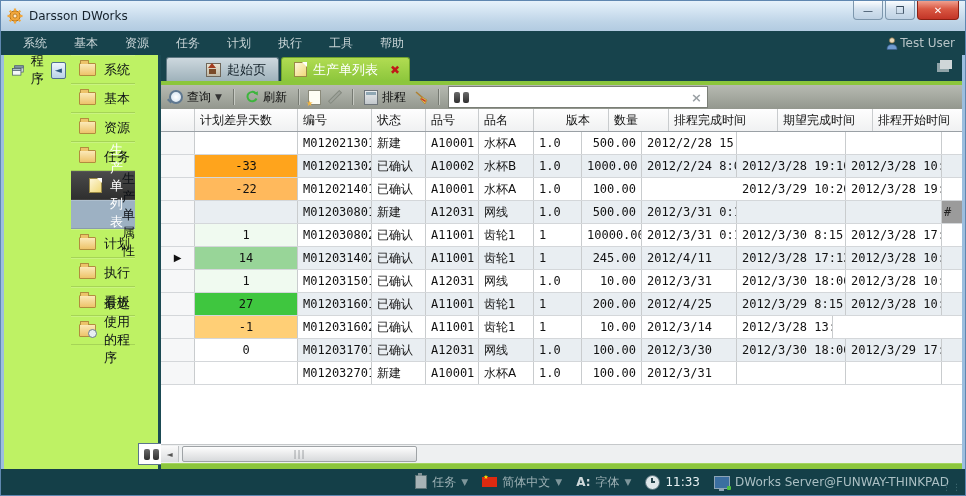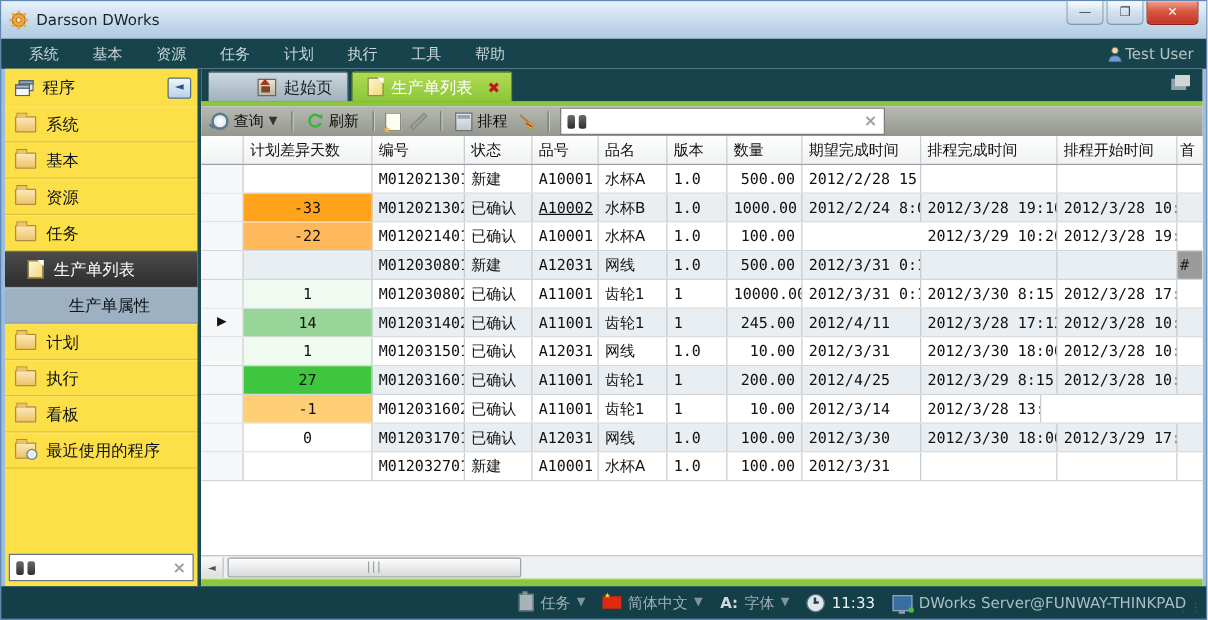--- a/index.html
+++ b/index.html
@@ -13,21 +13,21 @@
   .win-btn{width:30px;height:19px;border:1px solid #7d97ad;border-top:none;border-radius:0 0 4px 4px;background:linear-gradient(#fbfdff,#d4e2ef 45%,#bfd2e4);display:flex;align-items:center;justify-content:center;font-size:10px;color:#33475a;box-sizing:border-box;}
   .win-btn.close{width:42px;background:linear-gradient(#f0a08e,#d95742 45%,#c23527);border-color:#8c2013;color:#fff;font-weight:bold;}
 
   
   .menubar{height:24px;background:#17434c;display:flex;align-items:center;padding:0 10px 0 22px;box-sizing:border-box;flex:0 0 auto;}
   .menu-item{color:#c9d5d7;margin-right:27px;cursor:default;}
   .menu-user{margin-left:auto;display:flex;align-items:center;gap:2px;color:#b6c3c6;}
 
   
   .frame{flex:1 1 auto;display:flex;margin:0 3px;min-height:0;}
-  .sidebar{width:157px;background:#fde047;display:flex;flex-direction:column;box-sizing:border-box;border-right:3px solid #1b4a53;}
+  .sidebar{width:157px;background:#bef264;display:flex;box-sizing:border-box;border-right:3px solid #1b4a53;}
   .side-head{height:30px;display:flex;align-items:center;padding:0 5px 0 8px;color:#101418;}
   .side-head-label{margin-left:7px;font-size:13px;}
   .collapse-btn{margin-left:auto;width:17px;height:15px;background:linear-gradient(#eef5fb,#b9d2e8);border:1px solid #51708e;border-radius:2px;font-size:9px;color:#2a567e;display:flex;align-items:center;justify-content:center;}
   .side-item{height:27px;display:flex;align-items:center;padding-left:8px;color:#0d1116;font-size:13px;border-top:1px solid rgba(255,255,255,.18);border-bottom:1px solid rgba(0,0,0,.12);cursor:default;}
   .side-item .lbl{margin-left:8px;}
   .side-item.selected{background:linear-gradient(#4a4a4a,#2f2f2f);color:#fff;padding-left:18px;}
   .side-item.sub{background:#9db1c3;padding-left:43px;}
   .side-search{margin:4px 3px 4px 3px;height:20px;background:#fff;border:1px solid #5c748c;display:flex;align-items:center;padding:0 5px;margin-top:auto;}
   .side-search input{flex:1;border:none;outline:none;height:16px;font-size:12px;min-width:0;background:transparent;}
 
@@ -273,24 +273,24 @@
       </div>
 
       <div class="gridwrap">
         <div class="grid-head" id="grid-head">
             <div class="hcell" style="width: 34px;"></div>
             <div class="hcell" style="width: 103px;">计划差异天数</div>
             <div class="hcell" style="width: 74px;">编号</div>
             <div class="hcell" style="width: 54px;">状态</div>
             <div class="hcell" style="width: 53px;">品号</div>
             <div class="hcell" style="width: 55px;">品名</div>
-            <div class="hcell" style="width: 48px;">版本</div>
+            <div class="hcell" style="width: 48px; margin-left: 27px;">版本</div>
             <div class="hcell" style="width: 60px;">数量</div>
+            <div class="hcell" style="width: 109px;">排程完成时间</div>
             <div class="hcell" style="width: 95px;">期望完成时间</div>
-            <div class="hcell" style="width: 109px;">排程完成时间</div>
             <div class="hcell" style="width: 96px;">排程开始时间</div>
             <div class="hcell extra-flex">首</div>
           </div>
         <div id="grid-body">
             <div class="grid-row">
               <div class="cell sel-cell" style="width: 34px;"></div>
               <div class="cell mono c-center" style="width: 103px;"></div>
               <div class="cell mono" style="width: 74px;">M012021301</div>
               <div class="cell" style="width: 54px;">新建</div>
               <div class="cell mono" style="width: 53px;">A10001</div>
@@ -300,21 +300,21 @@
               <div class="cell mono" style="width: 95px;">2012/2/28 15:00</div>
               <div class="cell mono" style="width: 109px;"></div>
               <div class="cell mono" style="width: 96px;"></div>
               <div class="cell mono extra-flex"></div>
             </div>
             <div class="grid-row stripe">
               <div class="cell sel-cell" style="width: 34px;"></div>
               <div class="cell mono c-center" style="width: 103px; background: rgb(255, 164, 28);">-33</div>
               <div class="cell mono" style="width: 74px;">M012021302</div>
               <div class="cell" style="width: 54px;">已确认</div>
-              <div class="cell mono" style="width: 53px; text-decoration: underline;">A10002</div>
+              <div class="cell mono" style="width: 53px;">A10002</div>
               <div class="cell" style="width: 55px;">水杯B</div>
               <div class="cell mono" style="width: 48px;">1.0</div>
               <div class="cell mono c-right" style="width: 60px;">1000.00</div>
               <div class="cell mono" style="width: 95px;">2012/2/24 8:00</div>
               <div class="cell mono" style="width: 109px;">2012/3/28 19:10</div>
               <div class="cell mono" style="width: 96px;">2012/3/28 10:52</div>
               <div class="cell mono extra-flex"></div>
             </div>
             <div class="grid-row">
               <div class="cell sel-cell" style="width: 34px;"></div>

